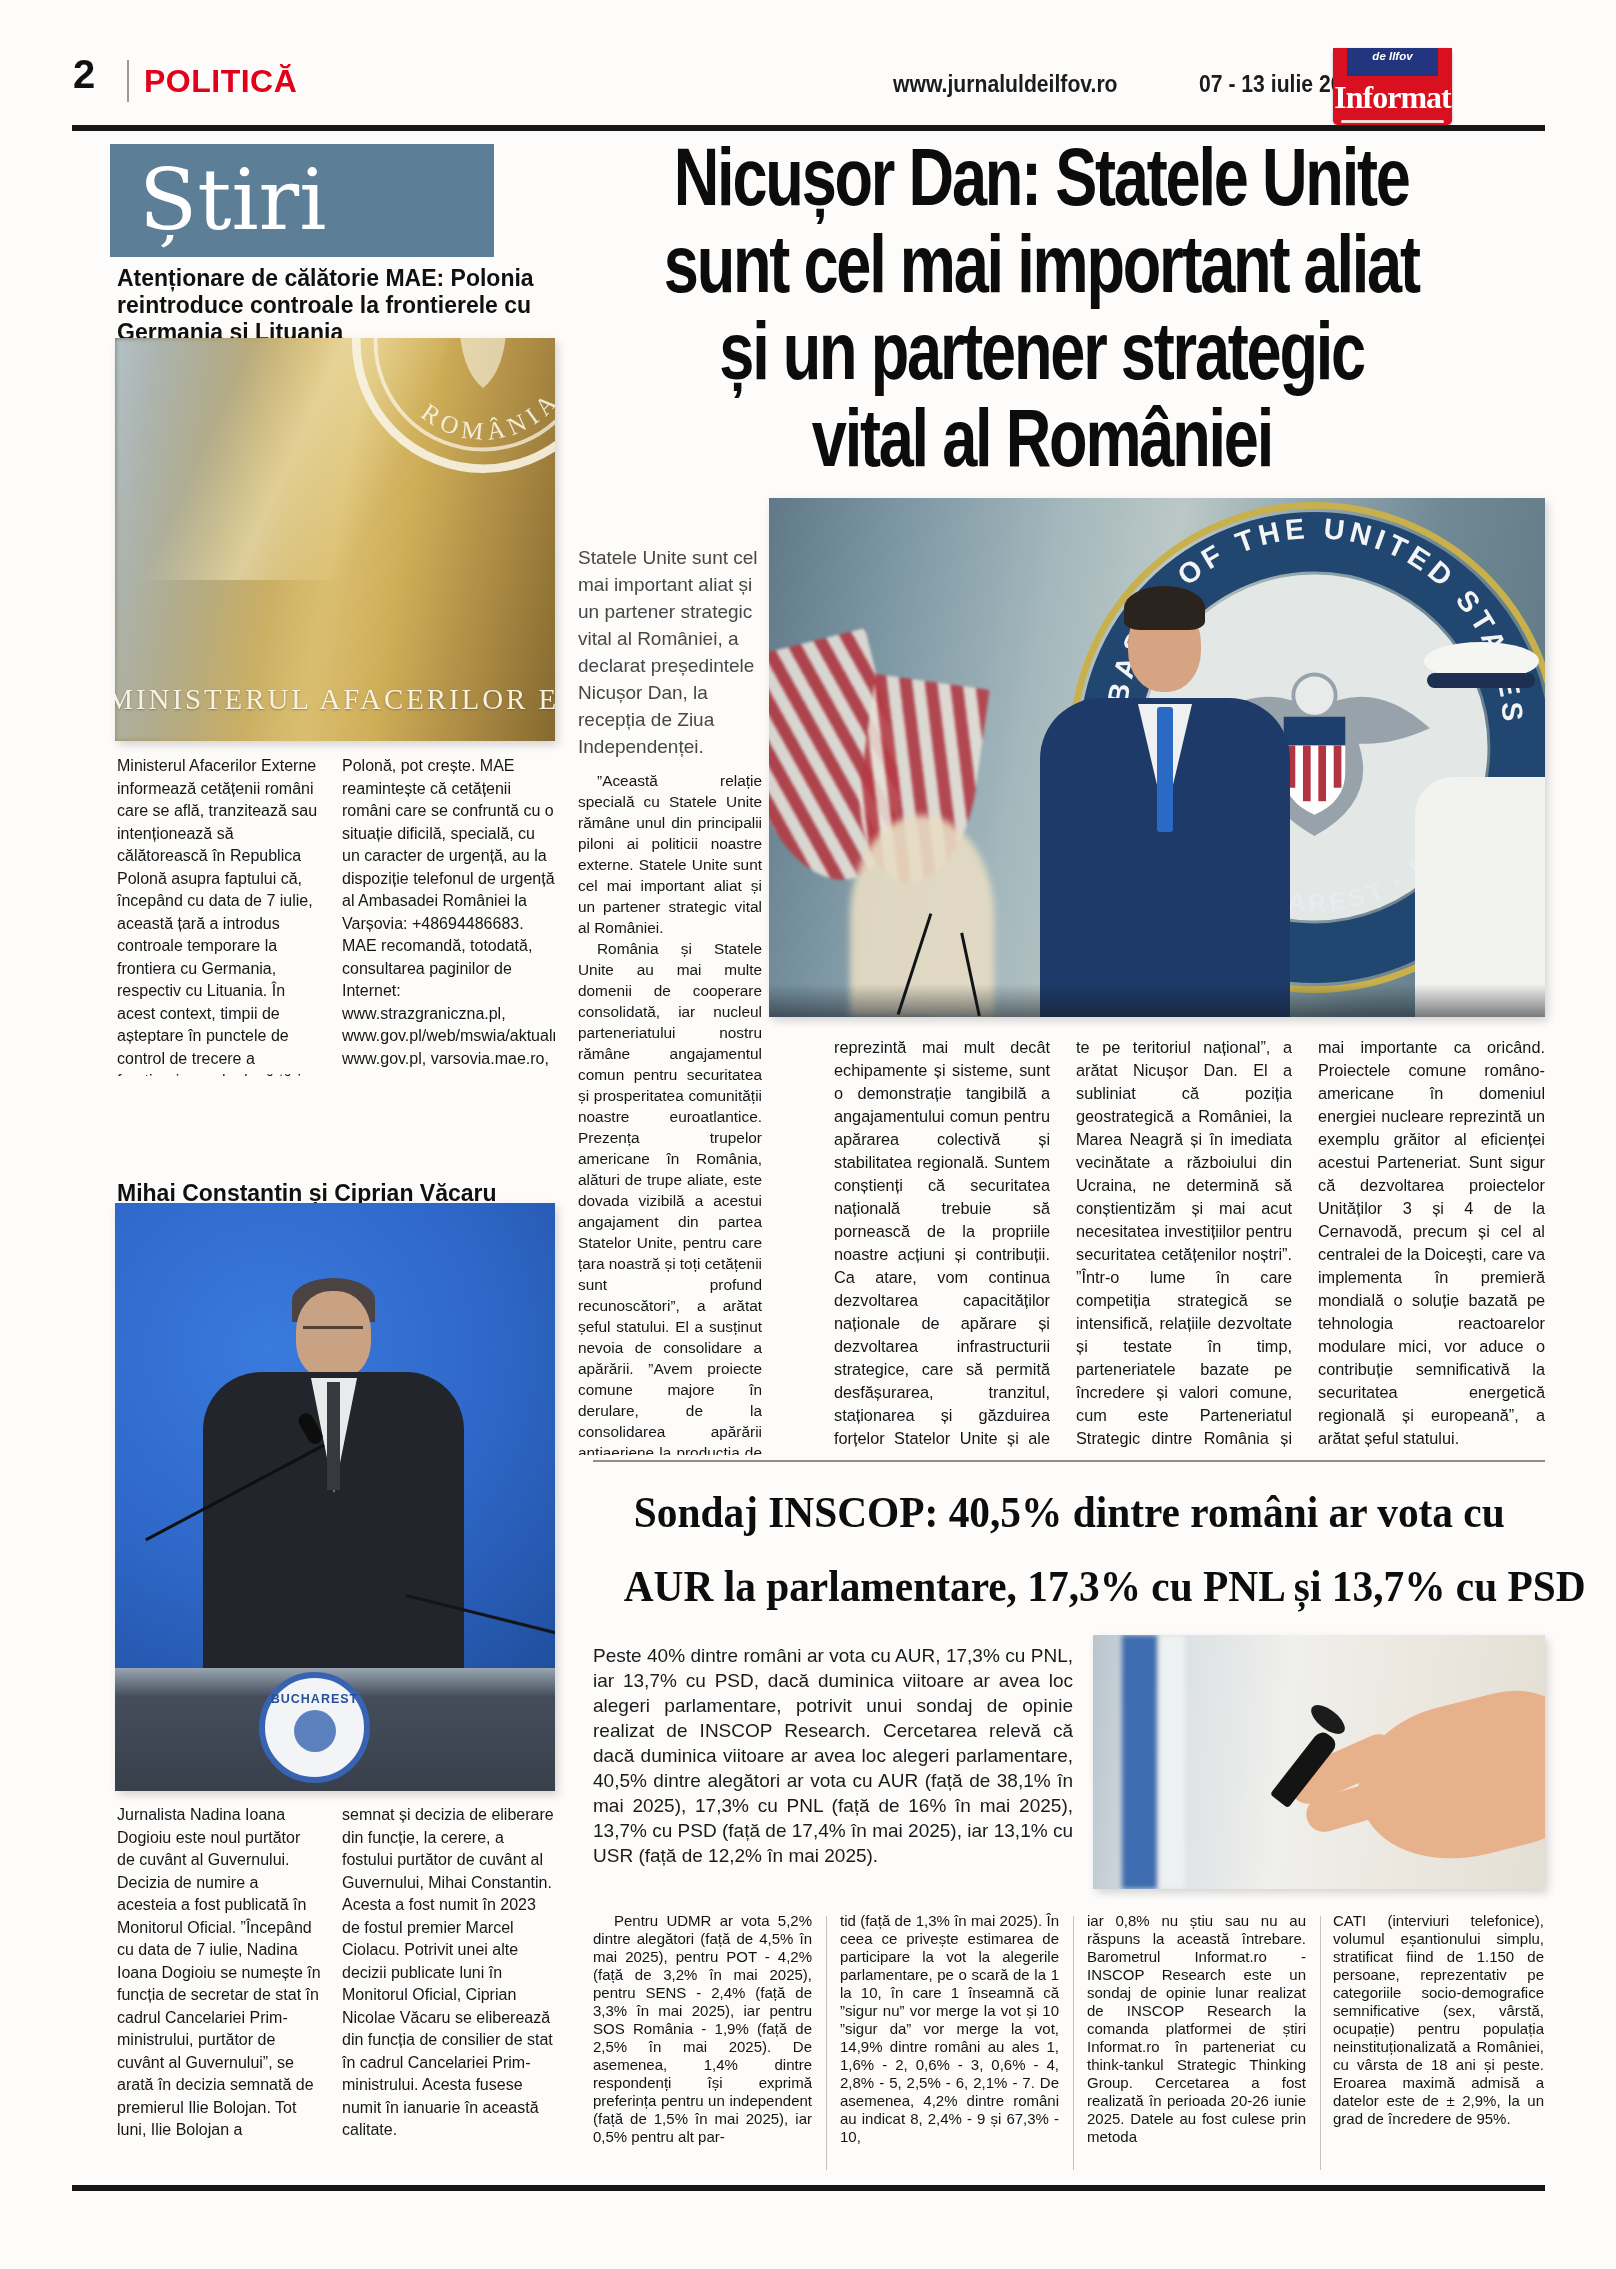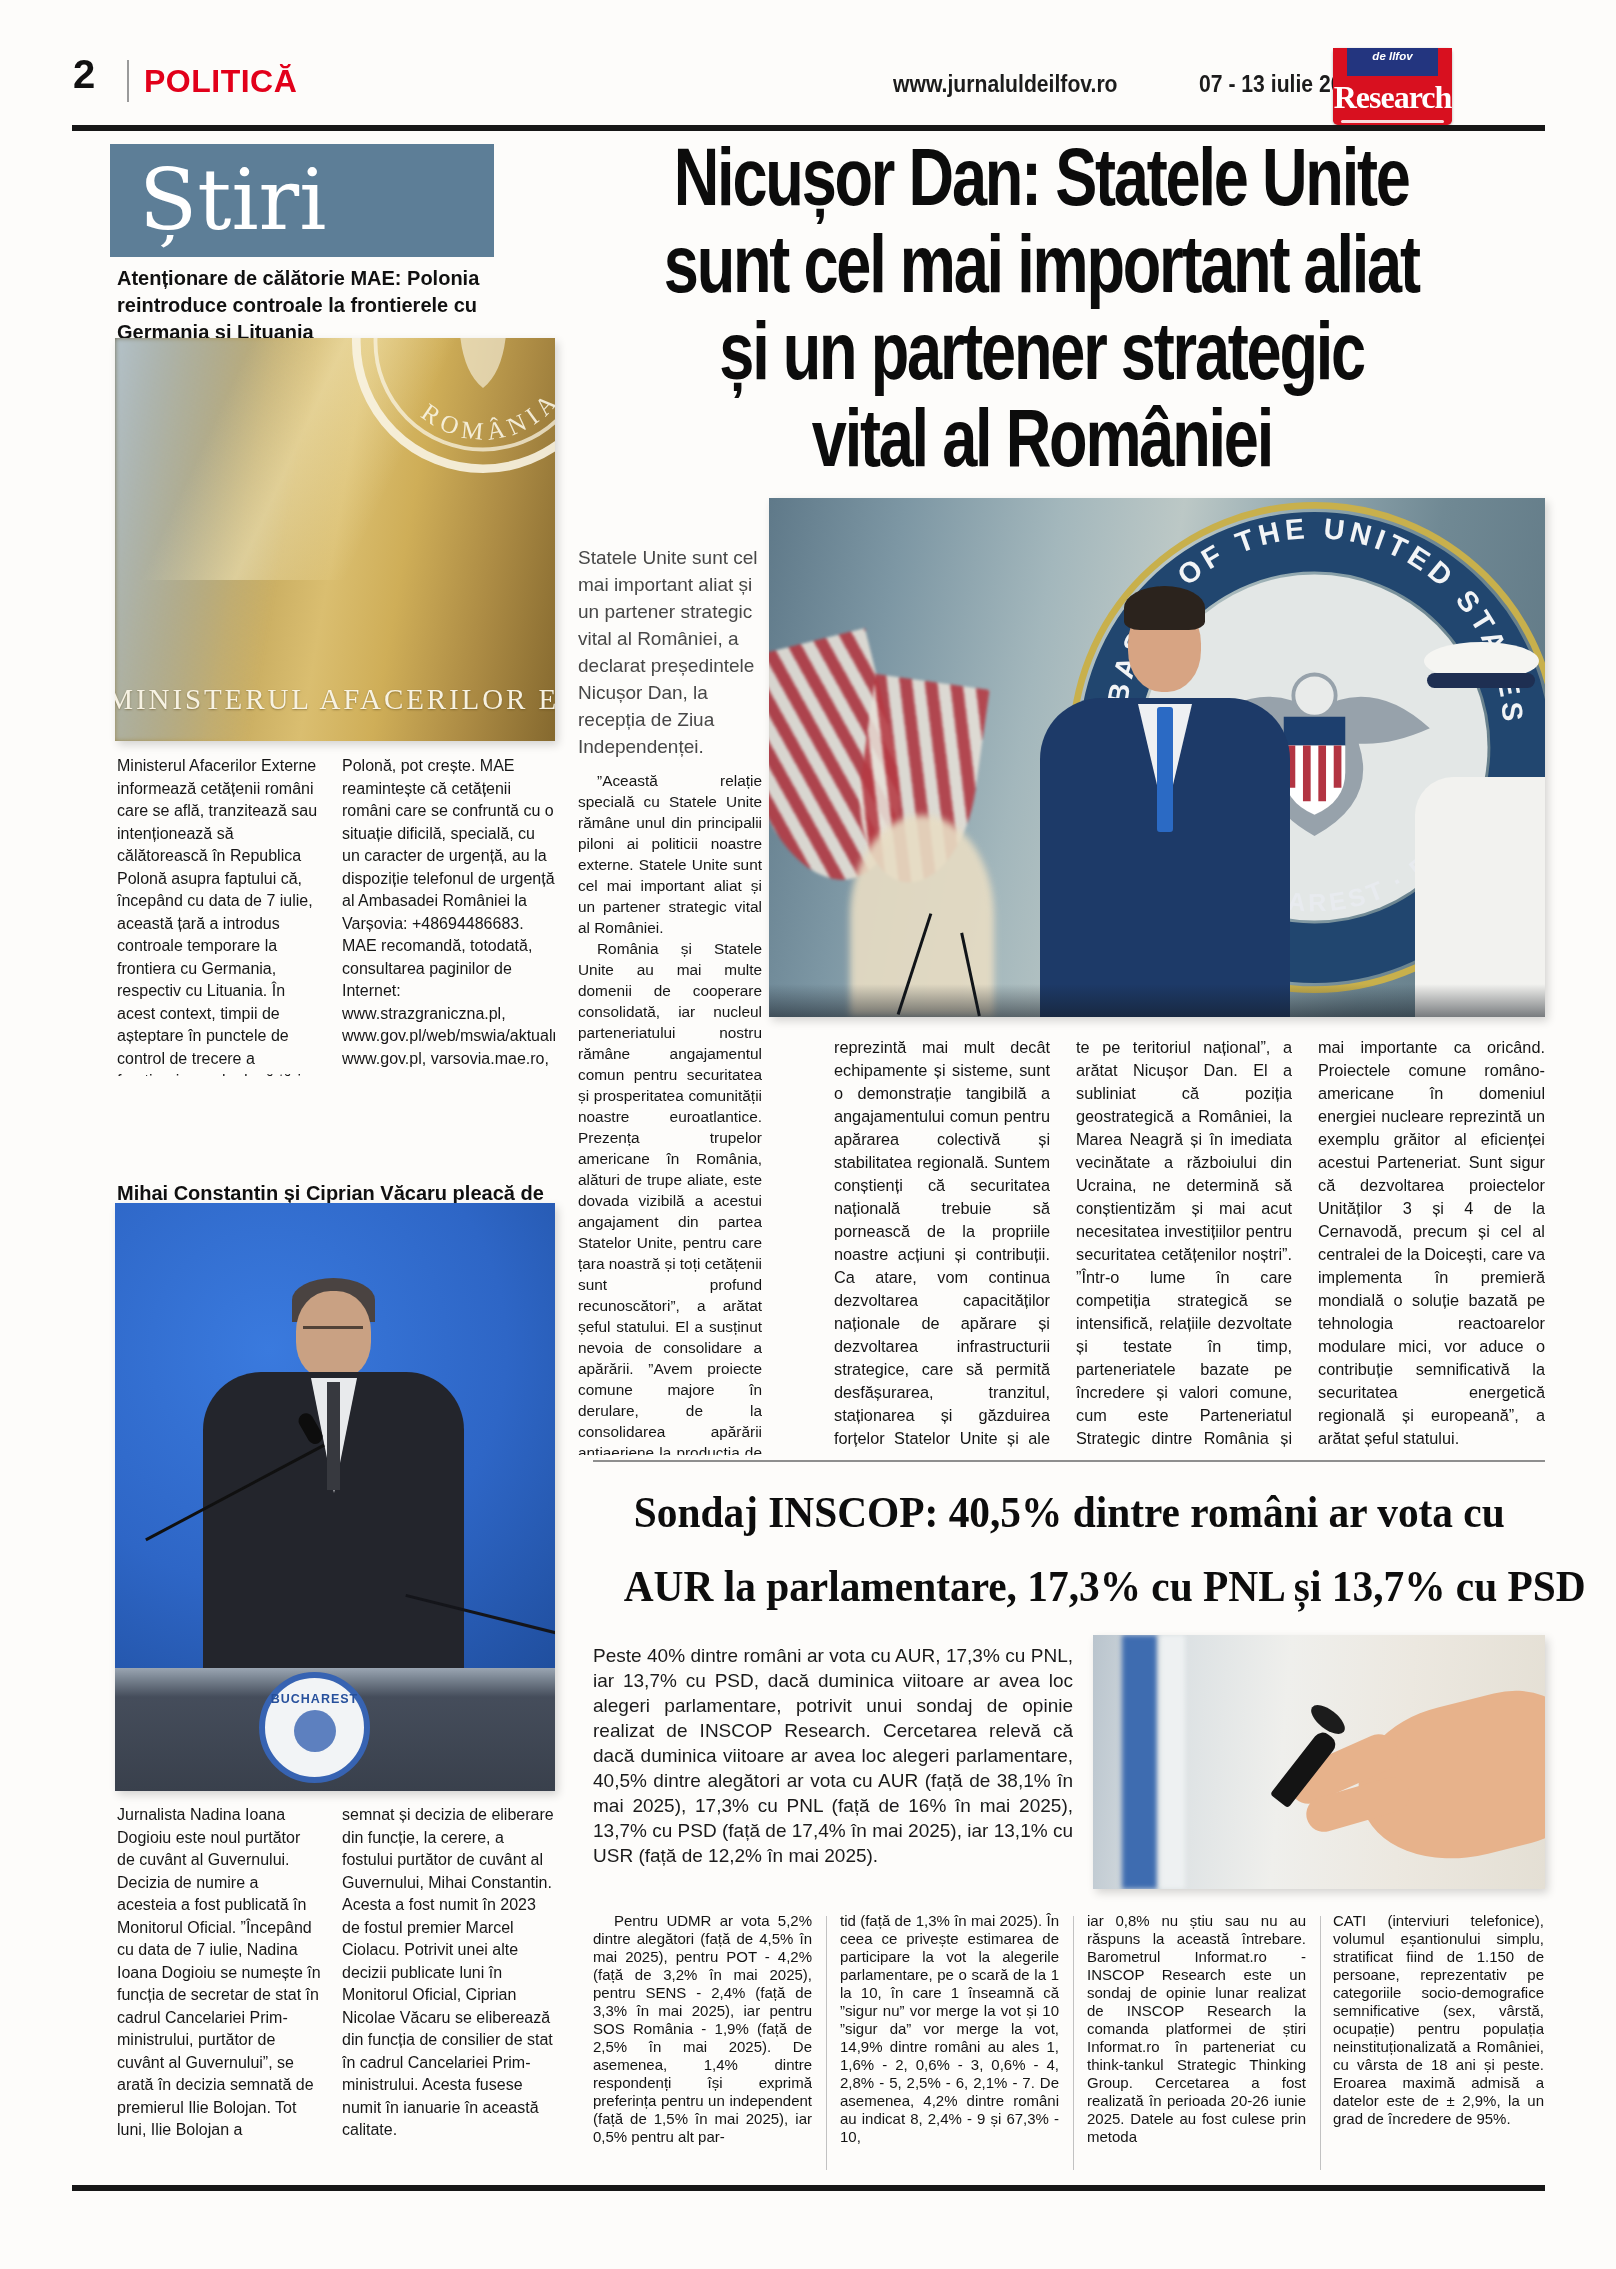--- a/index.html
+++ b/index.html
@@ -17,21 +17,21 @@
         box-shadow:0 1px 2.9px rgba(0,0,0,.3);text-align:center;}
   #logo .strip{height:28px;background:linear-gradient(90deg,#d8101f 0 12%,#23357f 12% 88%,#d8101f 88%);
         color:#fff;font-size:11.5px;font-weight:bold;font-style:italic;line-height:16.3px;}
   #logo .word{color:#fff;font-family:"Liberation Serif",serif;font-weight:bold;font-size:32px;line-height:42px;letter-spacing:-1px;}
   #logo .rule{height:2.9px;background:rgba(255,255,255,.85);margin:1.9px 7.7px 0 7.7px;border-radius:1.9px;}
   .page-rule{left:72px;width:1473px;height:5.8px;background:#171717;}
   
   #stiri-banner{left:110px;top:144px;width:384px;height:113px;background:#5d7e97;}
   #stiri-banner span{display:block;margin:3.8px 0 0 29px;color:#fff;font-family:"DejaVu Serif","Liberation Serif",serif;
         font-weight:400;font-size:85px;line-height:104px;}
-  .rail-heading{left:117px;width:438px;font-size:20px;font-weight:bold;line-height:27px;color:#101010;}
+  .rail-heading{left:117px;width:438px;font-size:23px;font-weight:bold;line-height:27px;color:#101010;}
   .rail-col{position:absolute;font-size:16px;line-height:22.5px;color:#161616;overflow:hidden;}
   
   #mae-photo{left:115px;top:338px;width:440px;height:403px;
      background:linear-gradient(100deg,#6e6950 0%,#9a8952 14%,#c2a65b 32%,#dabe70 50%,#cfae58 64%,#ac8b44 82%,#85692f 100%);}
   #mae-reflect{left:0;top:0;width:46%;height:100%;
      background:linear-gradient(100deg,rgba(188,204,214,.9),rgba(188,204,214,0) 75%);filter:blur(2.9px);}
   #mae-beam{left:0;top:0;width:100%;height:60%;
      background:linear-gradient(115deg,transparent 25%,rgba(255,246,205,.45) 42%,transparent 62%);}
   #mae-seal{left:51%;top:-36%;width:288px;height:298px;}
   #mae-plaque-text{left:-7.7px;bottom:25px;width:120%;font-family:"Liberation Serif",serif;font-size:29px;
@@ -107,21 +107,21 @@
 
 <div id="page">
 
   <div class="abs" id="page-num">2</div>
   <div class="abs" id="head-divider"></div>
   <div class="abs" id="section-name">POLITICĂ</div>
   <div class="abs" id="site-url">www.jurnaluldeilfov.ro</div>
   <div class="abs" id="issue-date">07 - 13 iulie 2025</div>
   <div class="abs" id="logo">
     <div class="strip">de Ilfov</div>
-    <div class="word">Research</div>
+    <div class="word">Informat</div>
     <div class="rule"></div>
   </div>
   <div class="abs page-rule" style="top:125px;"></div>
 
   <div class="abs" id="stiri-banner">
     <span>Știri</span>
   </div>
 
   <div class="abs rail-heading" style="top:265px;">Atenționare de călătorie MAE: Polonia reintroduce controale la frontierele cu Germania și Lituania</div>
 

